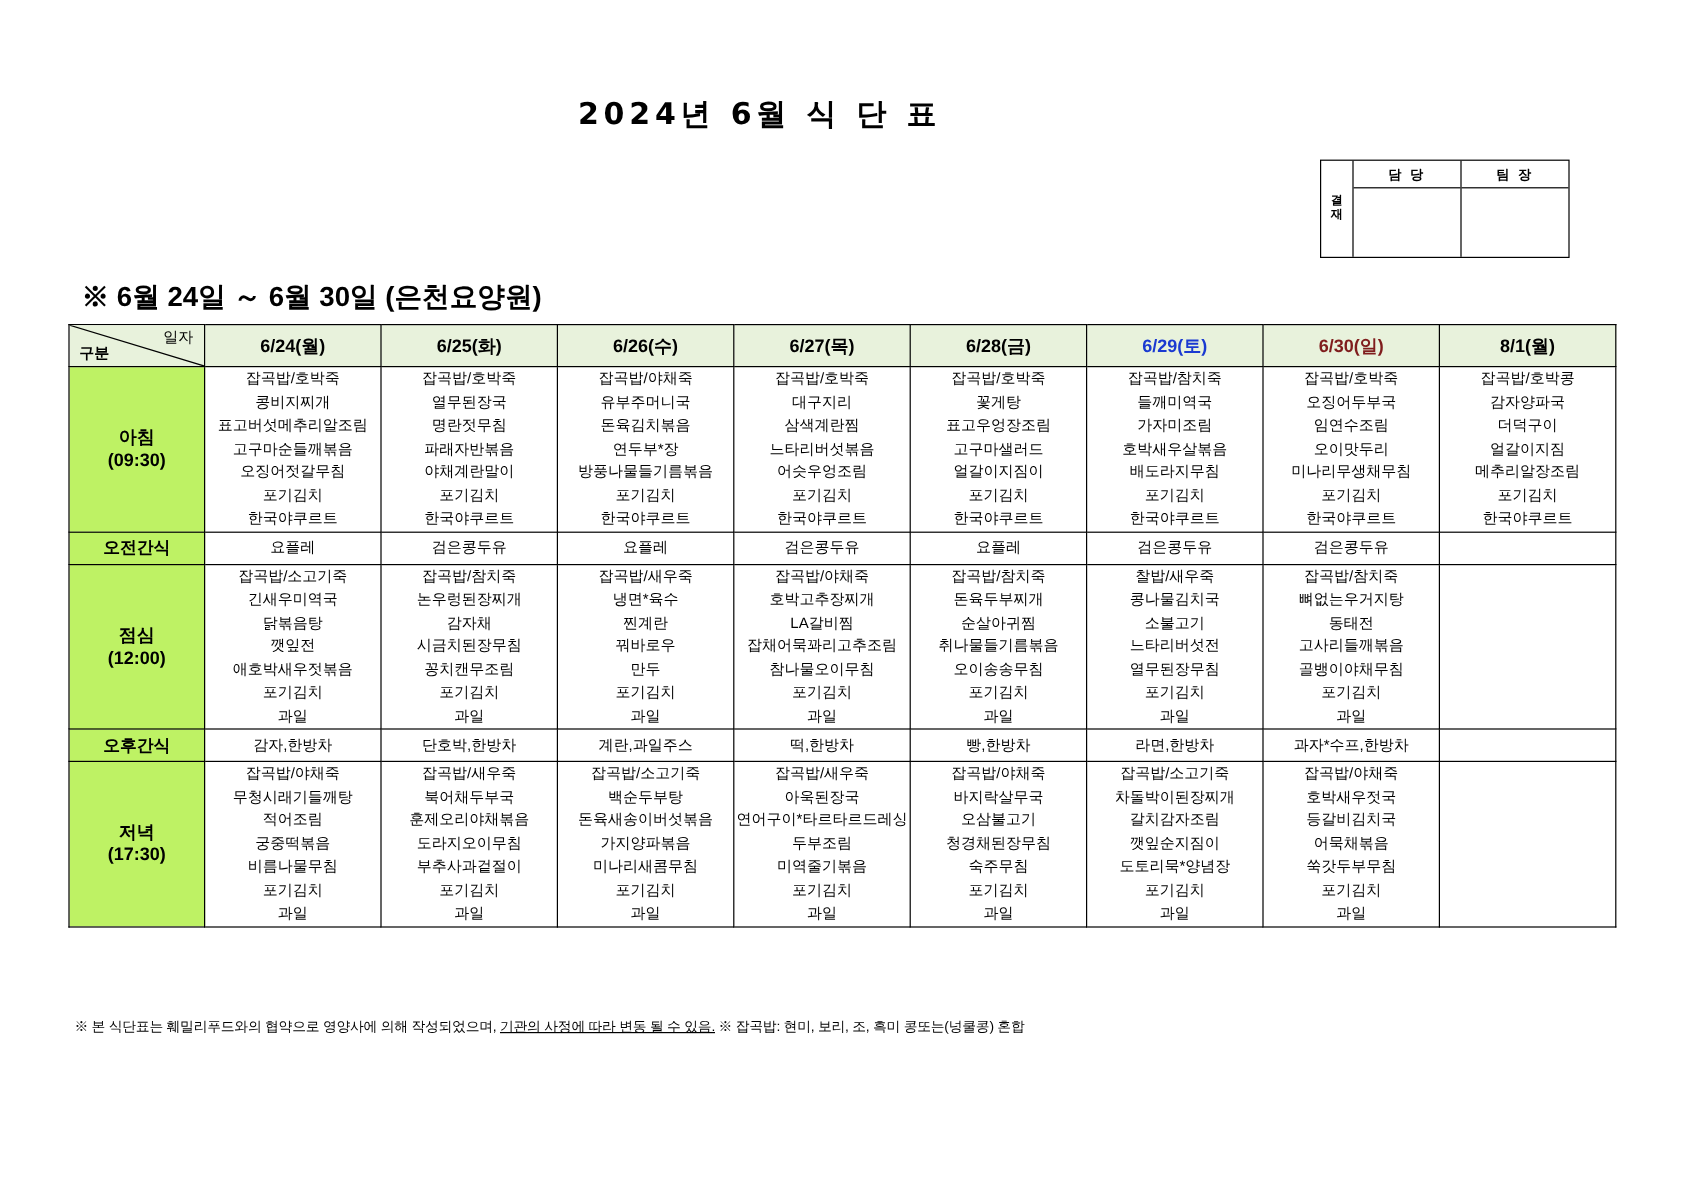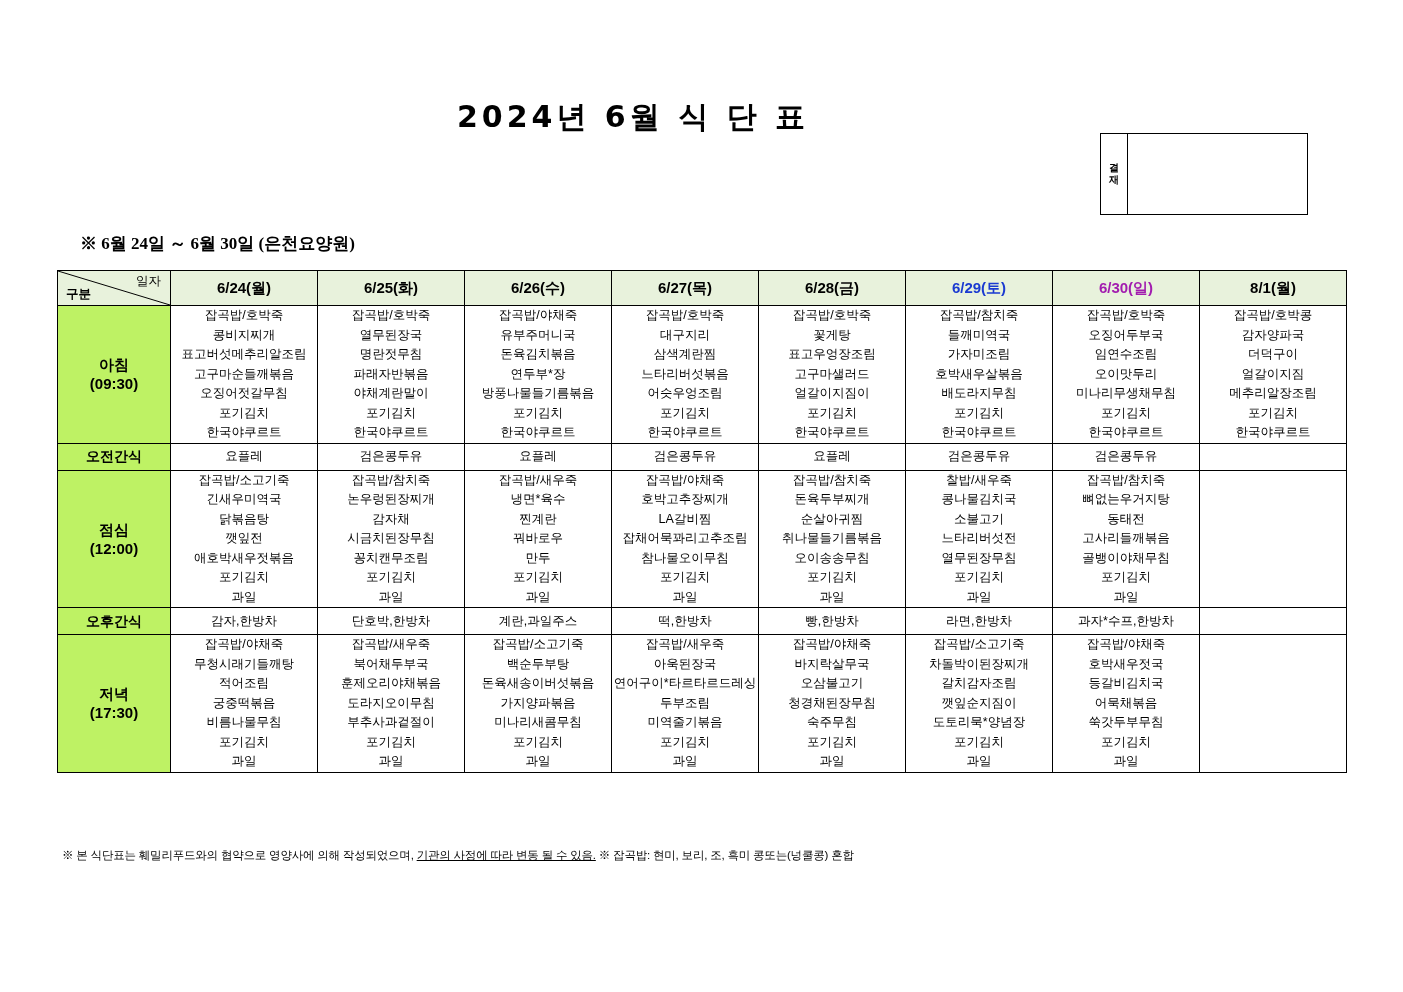--- a/index.html
+++ b/index.html
@@ -19,25 +19,24 @@
     position: relative;
     width: 1403px;
     height: 992px;
   }
   .doc-title {
     position: absolute;
     top: 78px;
     left: 0;
     width: 1266px;
     text-align: center;
-    font-size: 30px;
+    font-size: 25px;
     font-weight: bold;
     letter-spacing: 4px;
     font-family: "DejaVu Sans", sans-serif;
-    margin-top: 19px;
   }
   
   .approval {
     position: absolute;
     top: 133px;
     left: 1100px;
     width: 208px;
     height: 82px;
     border: 1px solid #000;
     box-sizing: border-box;
@@ -76,24 +75,24 @@
     font-size: 11px;
     font-weight: bold;
     letter-spacing: 2px;
   }
   .approval-body {
     flex: 1;
   }
   .period {
     position: absolute;
     top: 232px;
-    left: 80px;
-    font-size: 17px;
-    font-weight: bold;
-    font-family: Liberation Serif, serif;
+    left: 68px;
+    font-size: 23px;
+    font-weight: bold;
+    font-family: Liberation Sans, sans-serif;
   }
   table.menu {
     position: absolute;
     top: 270px;
     left: 57px;
     width: 1290px;
     border-collapse: collapse;
     table-layout: fixed;
     font-size: 12.5px;
   }
@@ -157,31 +156,41 @@
   }
   .note {
     position: absolute;
     top: 848px;
     left: 62px;
     font-size: 11.5px;
     letter-spacing: -0.2px;
   }
   .note u { text-decoration: underline; }
   .sat { color: #1a3ad1; margin-top: 28px; }
-  .sun { color: #a21caf; }
+  .sun { color: #7f1d1d; }
 </style>
 </head>
 <body>
 
 <div class="page">
 
   <div class="doc-title">2024년 6월 식 단 표</div>
 
   <div class="approval">
     <div class="approval-label">결<br>재</div>
+    <div class="approval-cols">
+      <div class="approval-col">
+        <div class="approval-head">담 당</div>
+        <div class="approval-body"></div>
+      </div>
+      <div class="approval-col">
+        <div class="approval-head">팀 장</div>
+        <div class="approval-body"></div>
+      </div>
+    </div>
   </div>
 
   <div class="period">※ 6월 24일 ～ 6월 30일 (은천요양원)</div>
 
   <table class="menu">
     <colgroup>
       <col class="cat">
       <col class="day">
         <col class="day">
         <col class="day">

